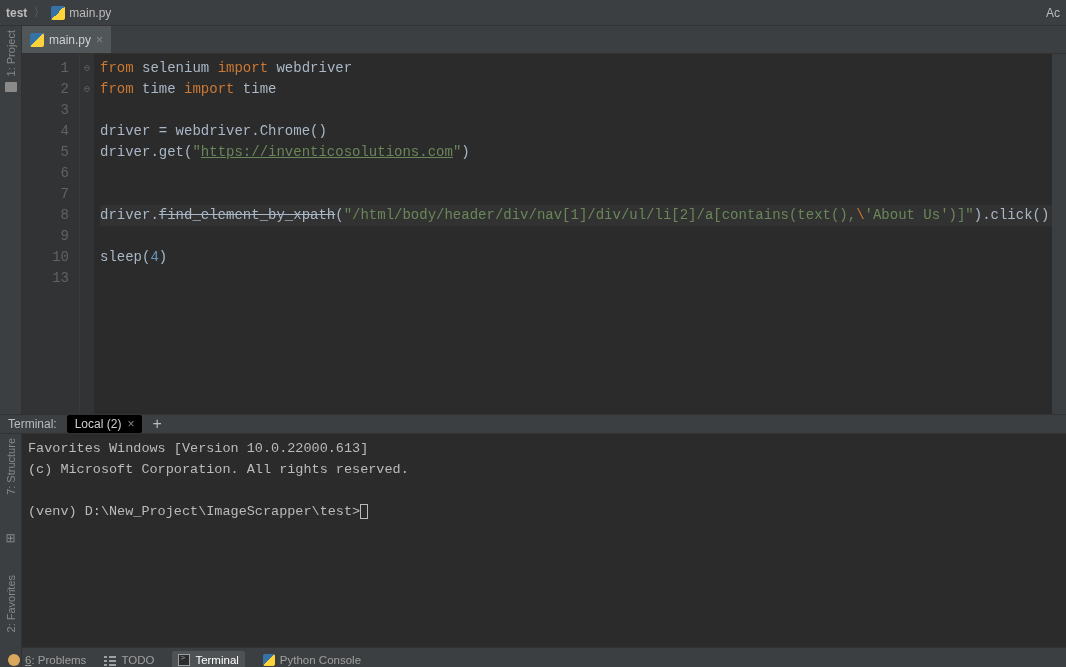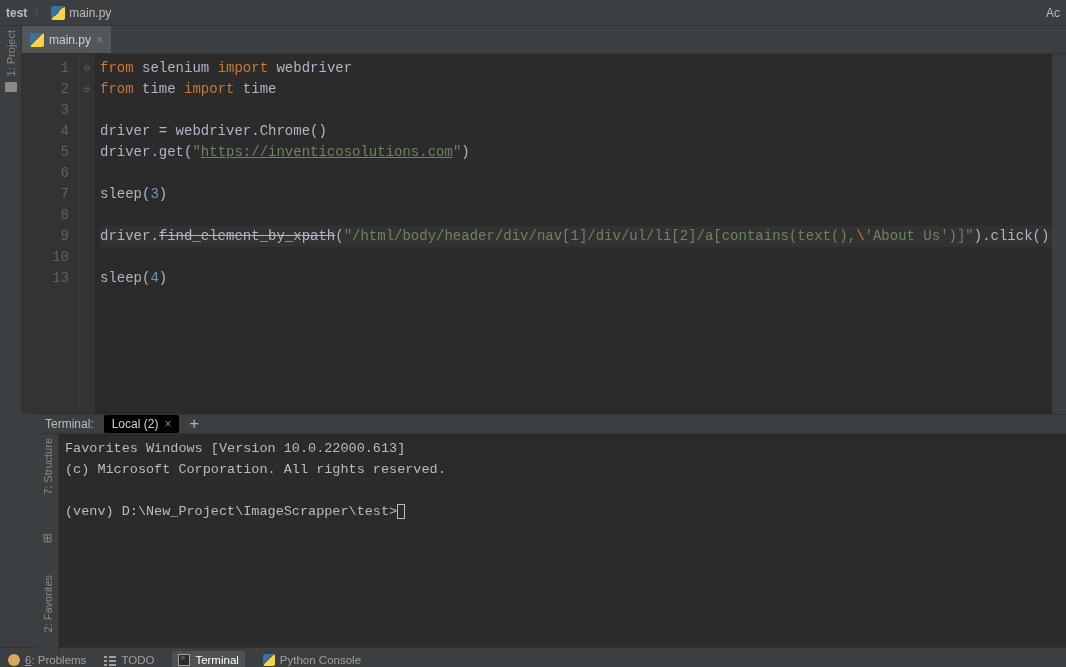--- a/index.html
+++ b/index.html
@@ -97,21 +97,21 @@
 .kw { color: #cc7832; }
 .str { color: #6a8759; }
 .strlink { color: #6a8759; text-decoration: underline; }
 .num { color: #6897bb; }
 .deprecated { text-decoration: line-through; }
 .esc { color: #cc7832; }
 .right-strip {
   width: 14px;
   background: #3c3f41;
 }
-.terminal-panel { height: 233px; background: #2b2b2b; display: flex; flex-direction: column; margin-left: 37px; }
+.terminal-panel { height: 233px; background: #2b2b2b; display: flex; flex-direction: column; }
 .term-header {
   height: 26px;
   background: #3c3f41;
   border-top: 1px solid #323232;
   border-bottom: 1px solid #323232;
   display: flex;
   align-items: center;
   padding: 0 8px;
   gap: 10px;
 }
@@ -240,21 +240,20 @@
         <div class="fold-mark">⊖</div>
         <div class="fold-mark">⊖</div>
       </div>
       <div class="code-lines">
         <div class="cl"><span class="kw">from</span> <span>selenium</span> <span class="kw">import</span> <span>webdriver</span></div>
         <div class="cl"><span class="kw">from</span> <span>time</span> <span class="kw">import</span> <span>time</span></div>
         <div class="cl"></div>
         <div class="cl">driver = webdriver.Chrome()</div>
         <div class="cl"><span>driver.get(</span><span class="str">"</span><span class="strlink">https://inventicosolutions.com</span><span class="str">"</span><span>)</span></div>
         <div class="cl"></div>
-        <div class="cl"><span>sleep(</span><span class="num">3</span><span>)</span></div>
         <div class="cl"></div>
         <div class="cl highlight"><span>driver.</span><span class="deprecated">find_element_by_xpath</span><span>(</span><span class="str">"/html/body/header/div/nav[1]/div/ul/li[2]/a[contains(text(),</span><span class="esc">\</span><span class="str">'About Us')]"</span><span>).click()</span></div>
         <div class="cl"></div>
         <div class="cl"><span>sleep(</span><span class="num">4</span><span>)</span></div>
       </div>
       <div class="right-strip"></div>
     </div>
   </div>
 </div>
 

